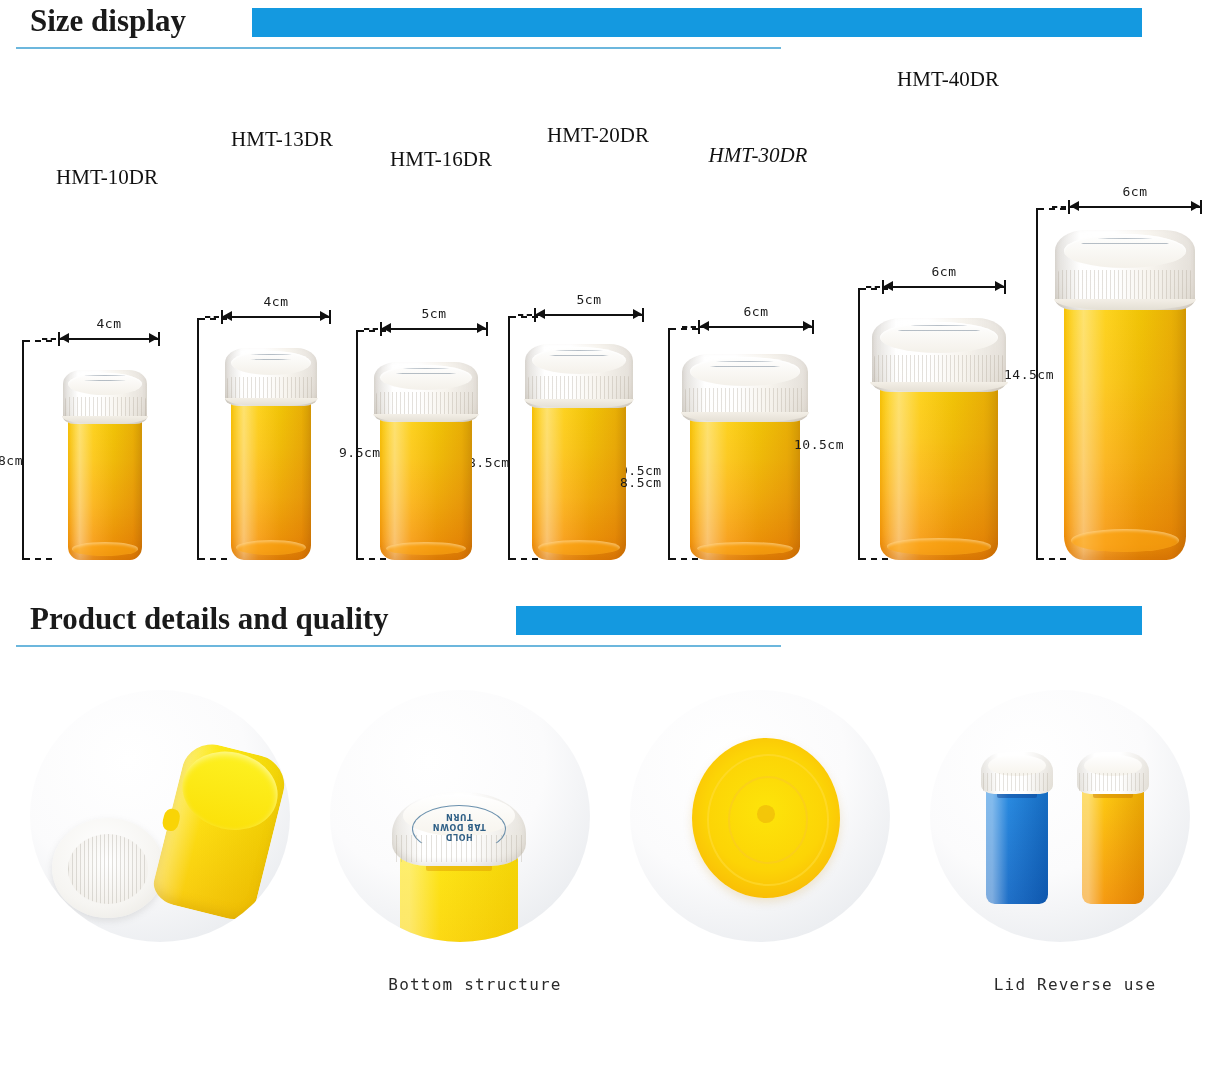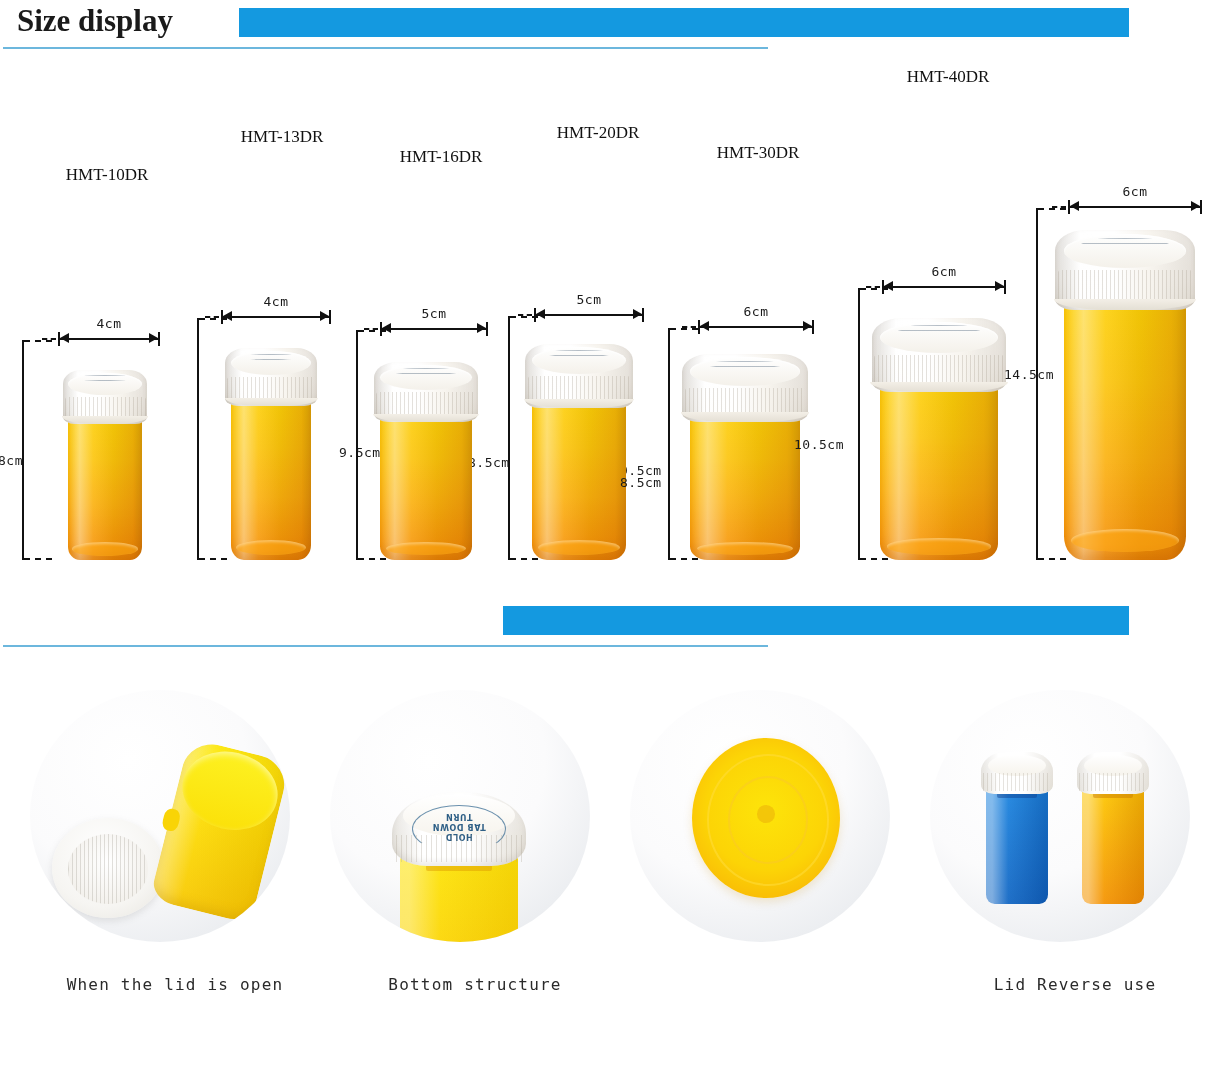--- a/index.html
+++ b/index.html
@@ -13,21 +13,21 @@
     height: 1080px;
     position: relative;
     overflow: hidden;
     font-family: "Liberation Serif", serif;
     color: #111111;
   }
 
   
   .section-header {
     position: absolute;
-    left: 3px;
+    left: 16px;
     width: 1126px;
     height: 50px;
   }
   .section-header .sh-title {
     position: absolute;
     left: 14px;
     top: 0;
     height: 42px;
     line-height: 42px;
     font-family: "Liberation Serif", serif;
@@ -71,21 +71,21 @@
   }
   .spec {
     position: absolute;
     bottom: 0;
   }
   .spec-name {
     position: absolute;
     left: 50%;
     transform: translateX(-50%);
     font-family: "Liberation Serif", serif;
-    font-size: 17px;
+    font-size: 21px;
     color: #111;
     white-space: nowrap;
     letter-spacing: 0px;
   }
 
   
   .v-gauge {
     position: absolute;
     left: 0;
     bottom: 0;
@@ -683,21 +683,21 @@
         <div class="b-captop">
             <div class="b-captext"></div>
           </div>
         <div class="b-caprib"></div>
         <div class="b-caplip"></div>
       </div>
     </div>
   </div>
 
   <div class="spec" style="left:668px; width:180px; height:302px;">
-    <div class="spec-name" style="top:-115px;">HMT-30DR</div>
+    <div class="spec-name" style="top:-115px;font-style:italic;">HMT-30DR</div>
     <div class="v-gauge" style="height:232px;">
       <div class="v-tick top"></div>
       <div class="v-tick bot"></div>
     </div>
     <div class="h-label" style="left:-48px; bottom:70px;">8.5cm</div>
     <div class="w-gauge" style="left:30px; width:116px; bottom:226px;">
       <div class="w-predash"></div>
       <div class="w-line"></div>
       <div class="w-cap l"></div>
       <div class="w-cap r"></div>
@@ -776,36 +776,36 @@
         <div class="b-caprib"></div>
         <div class="b-caplip"></div>
       </div>
     </div>
   </div>
 
 </div>
 
 <div class="section-header" id="header-details">
   <div class="sh-bar"></div>
+  <div class="sh-title">Product details and quality</div>
   <div class="sh-rule"></div>
 </div>
 
 <div id="details-stage">
 
   <div class="photo-card" style="left:30px;">
     <div class="photo-circle">
       <div class="p1-cap">
         <div class="p1-cap-inner"></div>
       </div>
       <div class="p1-vial">
         <div class="p1-vial-mouth"></div>
         <div class="p1-vial-tab"></div>
       </div>
     </div>
-    <div class="caption">When the lid is open</div>
   </div>
 
   <div class="photo-card" style="left:330px;">
     <div class="photo-circle">
       <div class="p2-bottle">
         <div class="p2-body">
           <div class="p2-tabs"></div>
         </div>
         <div class="p2-cap">
           <div class="p2-captop">

